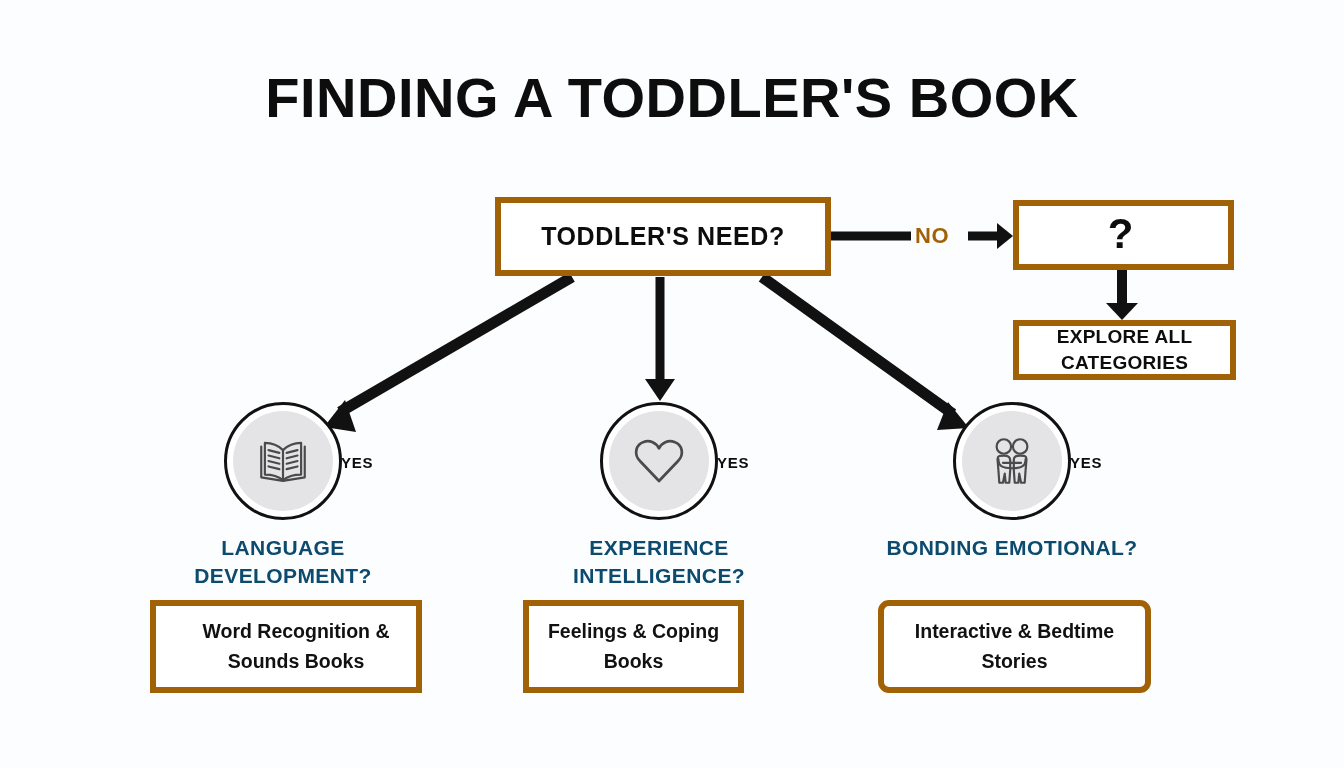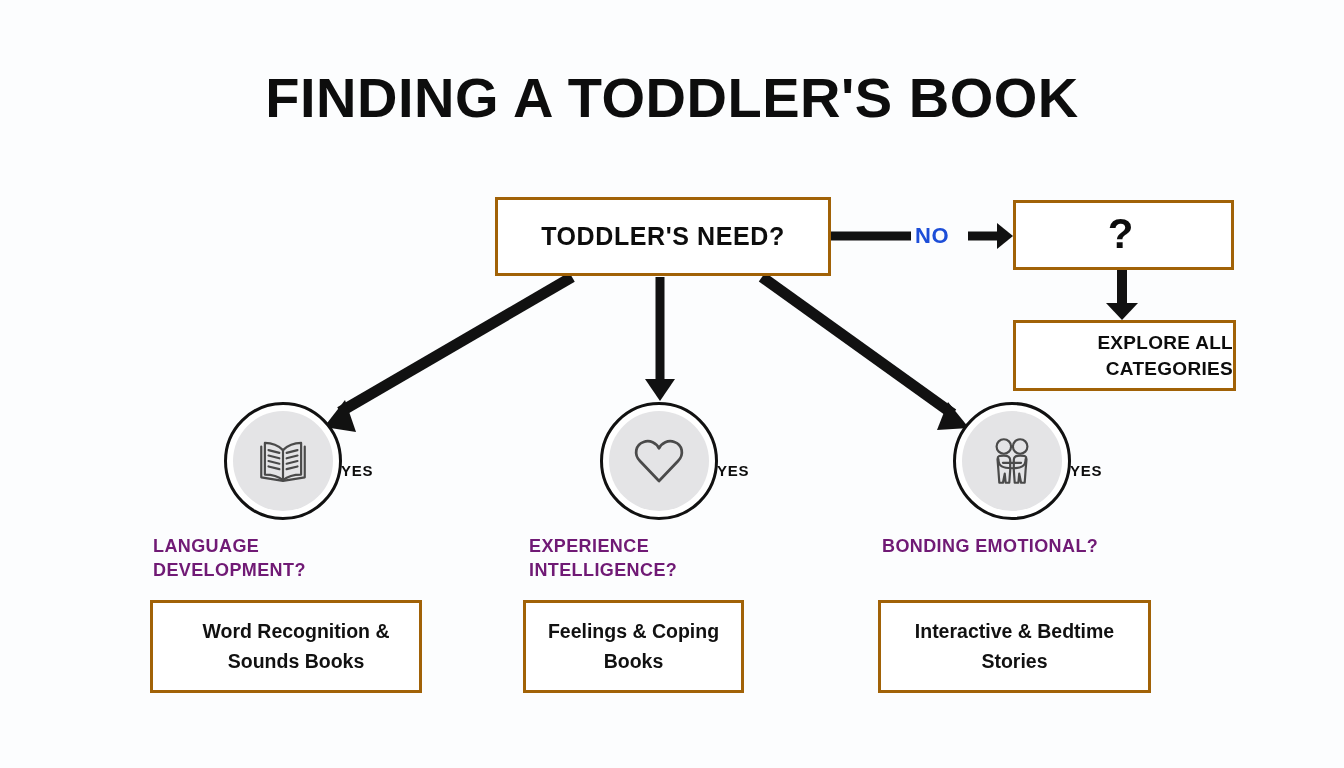--- a/index.html
+++ b/index.html
@@ -38,21 +38,21 @@
     line-height: 1.1;
     white-space: nowrap;
     margin-top: 9px;
   }
 
   
   .flow-box {
     position: absolute;
     box-sizing: border-box;
     background: #ffffff;
-    border: 3px solid #a16207;
+    border: 6px solid #a16207;
     display: flex;
     align-items: center;
     justify-content: center;
     text-align: center;
   }
 
   #decision-box {
     left: 495px;
     top: 197px;
     width: 336px;
@@ -79,22 +79,21 @@
     line-height: 1;
     position: relative;
     left: -3px;
     top: -1px;
   }
 
   #explore-box {
     left: 1013px;
     top: 320px;
     width: 223px;
-    height: 71px;
-    text-align: right;
+    height: 60px;
   }
   #explore-box .box-text {
     font-size: 19px;
     font-weight: 700;
     letter-spacing: 0.3px;
     color: #0d0d0d;
     line-height: 1.35;
   }
 
   .result-box {
@@ -102,31 +101,31 @@
     height: 93px;
   }
   .result-box .box-text {
     font-size: 19.5px;
     font-weight: 700;
     color: #111111;
     line-height: 1.5;
   }
   #result-box-0 { left: 150px;  width: 272px; padding-left: 20px; }
   #result-box-1 { left: 523px;  width: 221px; }
-  #result-box-2 { left: 878px;  width: 273px; }
+  #result-box-2 { left: 878px;  width: 273px; border-radius: 11px; }
 
   
   #no-label {
     position: absolute;
     left: 915px;
     top: 223px;
     font-size: 22px;
     font-weight: 700;
     letter-spacing: 0.5px;
-    color: #1d4ed8;
+    color: #a16207;
   }
 
   
   .branch {
     position: absolute;
     top: 402px;
     width: 260px;
   }
   #branch-0 { left: 153px; }
   #branch-1 { left: 529px; }
@@ -169,34 +168,33 @@
   }
 
   .yes-label {
     position: absolute;
     top: 52px;
     left: 188px;
     font-size: 15px;
     font-weight: 700;
     letter-spacing: 0.8px;
     color: #0d0d0d;
-    margin-top: 8px;
   }
 
   .branch-question {
     position: absolute;
     top: 132px;
     left: 0;
     width: 260px;
-    text-align: left;
-    font-size: 18px;
+    text-align: center;
+    font-size: 21px;
     font-weight: 700;
     letter-spacing: 0.4px;
     line-height: 1.35;
-    color: #701a75;
+    color: #0c4a6e;
   }
 
   
   #arrow-layer {
     position: absolute;
     left: 0; top: 0;
     width: 1344px;
     height: 768px;
     pointer-events: none;
   }

